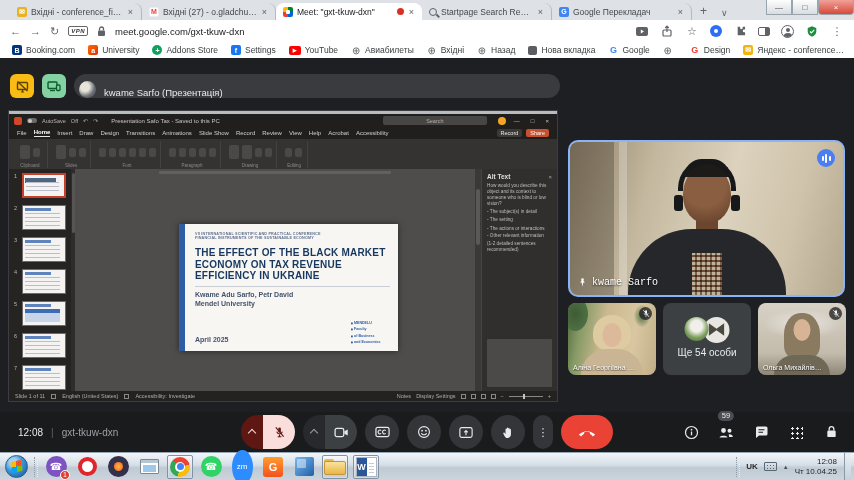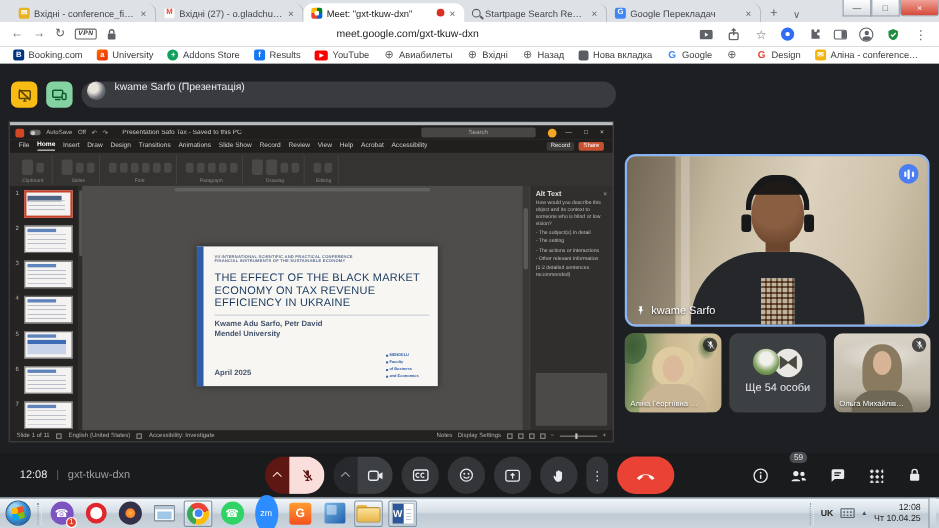--- a/index.html
+++ b/index.html
@@ -32,21 +32,21 @@
   .wincontrols{position:absolute;right:0;top:0;height:15px;display:flex;}
   .wc{width:26px;height:15px;display:flex;align-items:center;justify-content:center;
     font-size:8px;color:#444;background:linear-gradient(#fdfdfd,#d8dde2);border:1px solid #9aa4ad;border-top:none;}
   .wc-close{width:36px;background:linear-gradient(#f0a198,#d6493a);color:#fff;border-radius:0 0 4px 4px;}
 
   .toolbar{position:absolute;left:0;top:20px;width:100%;height:22px;background:#fff;
     display:flex;align-items:center;padding:0 10px;gap:9px;}
   .navbtn{font-size:11px;color:#5f6368;line-height:1;}
   .vpnbadge{font-size:6px;font-weight:bold;font-style:italic;color:#333;border:1px solid #666;
     border-radius:2px;padding:1px 2px;letter-spacing:.5px;}
-  .urltext{font-size:9.5px;color:#202124;flex:1;white-space:nowrap;overflow:hidden;text-align:center;}
+  .urltext{font-size:9.5px;color:#202124;flex:1;white-space:nowrap;overflow:hidden;}
   .tbicons{display:flex;align-items:center;gap:11px;}
   .tbi{display:flex;align-items:center;justify-content:center;width:14px;height:14px;font-size:11px;color:#5f6368;}
   .ext-blue{width:12px;height:12px;border-radius:50%;background:#2f6df6;position:relative;}
   .ext-blue::after{content:"";position:absolute;left:4px;top:4px;width:4px;height:4px;border-radius:50%;background:#fff;}
   .sidebar-ico{width:12px;height:9px;border:1.5px solid #5f6368;border-radius:2px;position:relative;}
   .sidebar-ico::after{content:"";position:absolute;right:0;top:0;bottom:0;width:4px;background:#5f6368;}
   .avatar-ico{width:13px;height:13px;border-radius:50%;border:1.5px solid #5f6368;position:relative;overflow:hidden;}
   .avatar-ico::before{content:"";position:absolute;left:3.5px;top:2px;width:4px;height:4px;border-radius:50%;background:#5f6368;}
   .avatar-ico::after{content:"";position:absolute;left:1.5px;top:7px;width:8px;height:5px;border-radius:50% 50% 0 0;background:#5f6368;}
 
@@ -66,21 +66,21 @@
   .bmi-11{background:transparent;color:#ea4335;font-size:9px;}
   .bmi-12{background:#f2b50f;}
 
   
   .meet{position:absolute;left:0;top:58px;width:100%;height:394px;background:#1e1f22;}
   .mheader{position:absolute;left:10px;top:16px;display:flex;gap:8px;align-items:center;}
   .hbtn{width:24px;height:24px;border-radius:6px;display:flex;align-items:center;justify-content:center;}
   .hbtn-yellow{background:#f9bc15;}
   .hbtn-green{background:#84d2a1;}
   .presenter-pill{width:486px;height:24px;border-radius:12px;background:#3a3b3e;display:flex;
-    align-items:flex-start;gap:8px;padding:0 5px;}
+    align-items:flex-end;gap:8px;padding:0 5px;}
   .pp-avatar{width:17px;height:17px;border-radius:50%;
     background:radial-gradient(circle at 35% 35%,#e8e4da 0 28%,#6b7078 60%,#3c4043 100%);}
   .pp-label{font-size:9.5px;color:#e8eaed;}
 
   
   .share{position:absolute;left:8px;top:52px;width:550px;height:292px;background:#4e4d4c;
     border:1px solid #3c3d40;}
   .share-topline{position:absolute;left:0;top:0;width:100%;height:3px;background:#b9bcbe;}
   .ppt{position:absolute;left:0;top:3px;right:0;bottom:0;display:flex;flex-direction:column;}
   .ptitle{height:13px;background:#201f1e;display:flex;align-items:center;gap:5px;padding:0 5px;flex:0 0 auto;}
@@ -138,21 +138,21 @@
   .pslider{width:34px;height:1px;background:#8a8886;position:relative;}
   .pslider::after{content:"";position:absolute;left:14px;top:-2px;width:2px;height:5px;background:#c8c6c4;}
 
   
   .slide{position:absolute;left:104px;top:55px;width:219px;height:127px;background:#f7f6f3;
     box-shadow:0 0 6px rgba(0,0,0,.5);display:flex;}
   .sbar{width:6px;background:#2e5da8;flex:0 0 auto;}
   .scontent{position:relative;flex:1;padding:7px 8px 4px 10px;}
   .eyebrow{font-size:6px;transform:scale(.62);transform-origin:0 0;width:160%;
     color:#5f6f8f;font-weight:bold;letter-spacing:.3px;line-height:1.4;white-space:nowrap;}
-  .stitle{font-size:10px;font-weight:normal;color:#17375e;line-height:1.18;margin-top:3px;letter-spacing:.2px;}
+  .stitle{font-size:10px;font-weight:bold;color:#17375e;line-height:1.18;margin-top:3px;letter-spacing:.2px;}
   .sdivider{border-top:1px solid #c9cdd6;margin:4px 0 3px;width:96%;}
   .sauthors,.saffil{font-size:7px;color:#44536b;font-weight:bold;line-height:1.3;}
   .sdate{font-size:7px;color:#44536b;font-weight:bold;position:absolute;left:10px;bottom:8px;}
   .slogo{position:absolute;right:5px;bottom:5px;display:flex;flex-direction:column;align-items:flex-start;}
   .slogo span{font-size:6px;transform:scale(.6);transform-origin:0 50%;color:#2e5da8;font-weight:bold;
     line-height:1.1;white-space:nowrap;display:flex;align-items:center;gap:2px;}
   .slogo span::before{content:"";width:3px;height:3px;background:#2e5da8;display:inline-block;}
 
   
   .tile-main{position:absolute;left:568px;top:82px;width:277px;height:157px;border-radius:10px;
@@ -170,21 +170,21 @@
   .tm-neck{position:absolute;left:50%;bottom:66px;transform:translateX(-50%);width:22px;height:16px;background:#6b452e;}
   .tm-head{position:absolute;left:50%;bottom:72px;transform:translateX(-50%);width:48px;height:58px;
     border-radius:50% 50% 46% 46%;background:radial-gradient(circle at 45% 35%,#8a5f41 0 45%,#5d3a26 100%);}
   .tm-hair{position:absolute;left:50%;bottom:118px;transform:translateX(-50%);width:46px;height:18px;
     border-radius:24px 24px 0 0;background:#1d1a18;}
   .tm-phones{position:absolute;left:50%;bottom:104px;transform:translateX(-50%);width:58px;height:32px;
     border:5px solid #17181a;border-bottom:none;border-radius:30px 30px 0 0;}
   .tm-cup{position:absolute;bottom:84px;width:9px;height:16px;background:#17181a;border-radius:3px;}
   .tm-cup.l{left:calc(50% - 33px);} .tm-cup.r{left:calc(50% + 24px);}
   .nameplate{position:absolute;left:8px;bottom:7px;display:flex;align-items:center;gap:5px;
-    color:#fff;font-size:10px;text-shadow:0 1px 2px rgba(0,0,0,.7);}
+    color:#fff;font-size:10px;text-shadow:0 1px 2px rgba(0,0,0,.7);font-family:Liberation Mono, monospace;}
   .audio-badge{position:absolute;right:8px;top:7px;width:18px;height:18px;border-radius:50%;
     background:#4c7ef3;display:flex;align-items:center;justify-content:center;gap:1.5px;}
   .audio-badge i{width:2px;background:#fff;border-radius:1px;display:block;}
   .ab1{height:5px;}.ab2{height:9px;}.ab3{height:5px;}
 
   .tile-s{position:absolute;top:245px;width:88px;height:72px;border-radius:8px;overflow:hidden;background:#3c4043;}
   .ts1{left:568px;} .ts2{left:663px;} .ts3{left:758px;}
   .ts-name{position:absolute;left:5px;bottom:4px;right:5px;color:#fff;font-size:7px;
     text-shadow:0 1px 2px rgba(0,0,0,.8);white-space:nowrap;overflow:hidden;text-overflow:ellipsis;}
   .mic-badge{position:absolute;right:4px;top:4px;width:13px;height:13px;border-radius:50%;
@@ -391,21 +391,21 @@
     <span class="bm">
         <span class="bmi bmi-1">a</span>
         <span>University</span>
       </span>
     <span class="bm">
         <span class="bmi bmi-2">+</span>
         <span>Addons Store</span>
       </span>
     <span class="bm">
         <span class="bmi bmi-3">f</span>
-        <span>Results</span>
+        <span>Settings</span>
       </span>
     <span class="bm">
         <span class="bmi bmi-4">▶</span>
         <span>YouTube</span>
       </span>
     <span class="bm">
         <span class="bmi bmi-globe">⊕</span>
         <span>Авиабилеты</span>
       </span>
     <span class="bm">
@@ -427,21 +427,21 @@
     <span class="bm">
         <span class="bmi bmi-globe">⊕</span>
         <span></span>
       </span>
     <span class="bm">
         <span class="bmi bmi-11">G</span>
         <span>Design</span>
       </span>
     <span class="bm">
         <span class="bmi bmi-12">✉</span>
-        <span>Аліна - conference…</span>
+        <span>Яндекс - conference…</span>
       </span>
 
   </div>
 
   <div class="meet">
 
     <div class="mheader">
       <div class="hbtn hbtn-yellow">
         <svg width="13" height="13" viewBox="0 0 13 13">
           <rect x="1.5" y="2.5" width="10" height="7" rx="1" stroke="#5c4500" stroke-width="1.4" fill="none"></rect>

